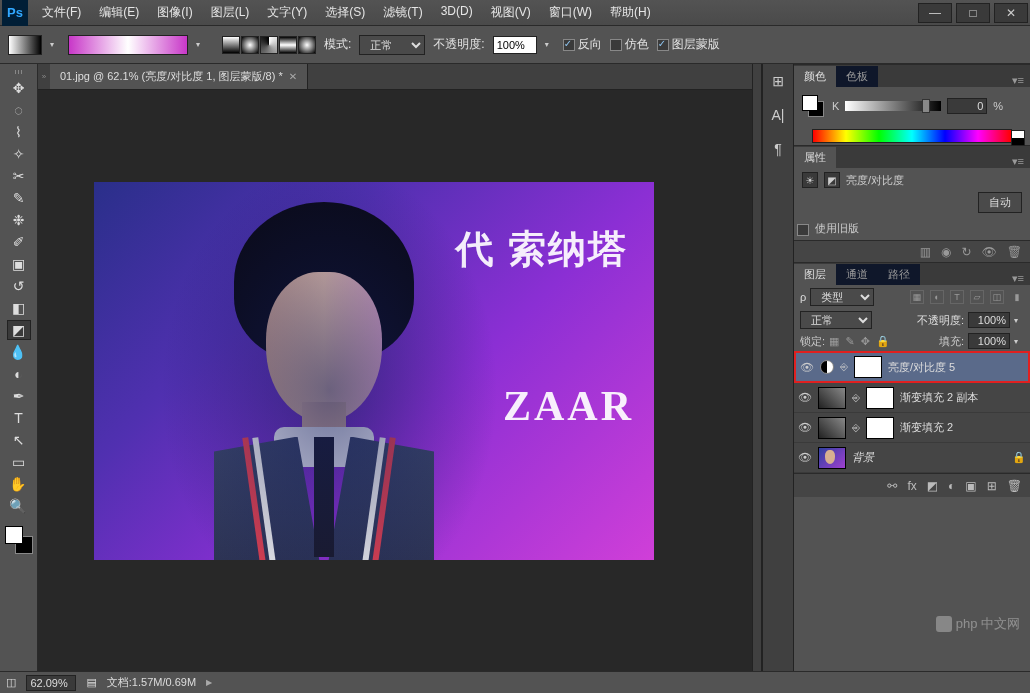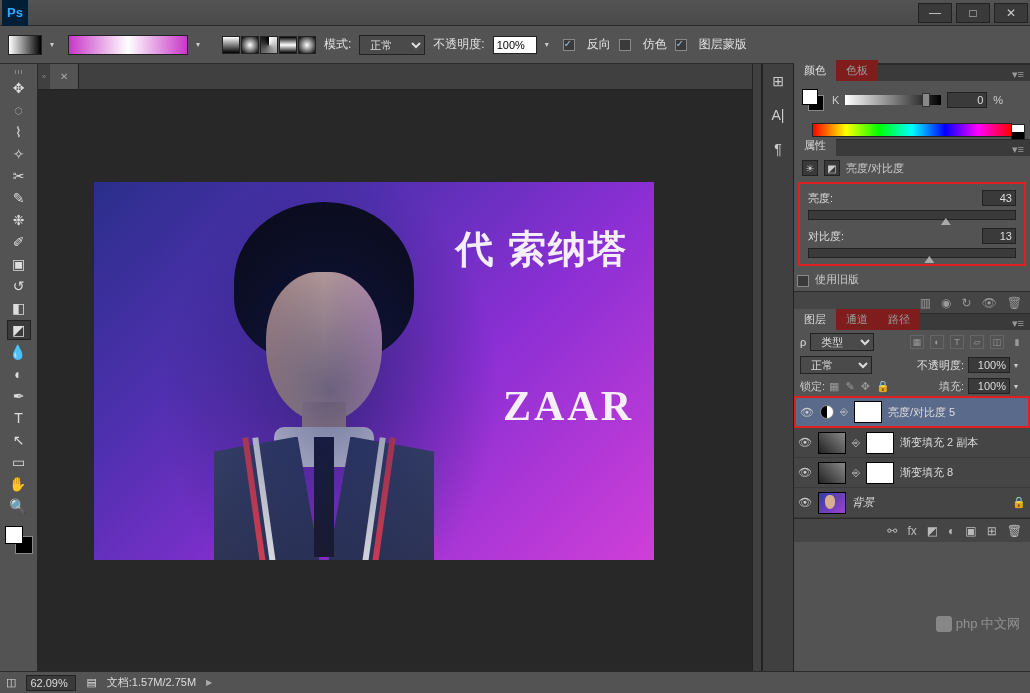--- a/index.html
+++ b/index.html
@@ -16,21 +16,21 @@
     
     .options-bar { height: 38px; background: #535353; border-bottom: 1px solid #2a2a2a; display: flex; align-items: center; padding: 0 8px; gap: 8px; }
     .gradient-preview { width: 34px; height: 20px; background: linear-gradient(to right, #fff, #000); border: 1px solid #222; }
     .gradient-preview2 { width: 120px; height: 20px; background: linear-gradient(to right, #c837c8, #ffffff 50%, #c837c8); border: 1px solid #222; }
     .dropdown-arrow { width: 10px; font-size: 8px; color: #ccc; }
     .grad-type-group { display: flex; gap: 1px; margin-left: 8px; }
     .grad-type-btn { width: 18px; height: 18px; background: #404040; border: 1px solid #222; }
     .opt-label { color: #e0e0e0; font-size: 12px; }
     .opt-select { background: #4a4a4a; border: 1px solid #222; color: #ddd; padding: 1px 16px 1px 6px; font-size: 11px; height: 20px; }
     .opt-input { background: #fff; border: 1px solid #222; color: #000; width: 44px; padding: 1px 3px; font-size: 11px; text-align: left; height: 18px; }
-    .checkbox-group { display: flex; align-items: center; gap: 12px; }
+    .checkbox-group { display: flex; align-items: center; gap: 3px; }
     .chk { width: 12px; height: 12px; border: 1px solid #888; background: #3a3a3a; display: inline-block; }
     .chk.checked::after { content: "✓"; color: #8ec5f0; font-size: 10px; position: relative; top: -3px; left: 0px; }
     
     
     .main-row { display: flex; height: calc(693px - 26px - 38px - 22px); }
     
     
     .toolbar { width: 38px; background: #535353; border-right: 1px solid #2a2a2a; display: flex; flex-direction: column; align-items: center; padding-top: 6px; gap: 2px; }
     .tool-handle { width: 30px; height: 6px; display: flex; justify-content: center; gap: 2px; }
     .tool-handle span { width: 1px; height: 4px; background: #888; }
@@ -64,22 +64,22 @@
     .stripe-r2 { position: absolute; top: 235px; left: 186px; width: 6px; height: 140px; background: #e04050; transform: rotate(8deg); }
     .stripe-w2 { position: absolute; top: 235px; left: 176px; width: 6px; height: 140px; background: #f0f0f0; transform: rotate(8deg); }
     
     .dock-strip-left { width: 10px; background: #404040; border-left: 1px solid #222; border-right: 1px solid #222; }
     .dock-strip { width: 32px; background: #404040; border-left: 1px solid #222; border-right: 1px solid #222; display: flex; flex-direction: column; align-items: center; padding-top: 8px; gap: 16px; }
     .dock-icon { width: 18px; height: 18px; color: #ccc; font-size: 14px; display: flex; align-items: center; justify-content: center; }
     
     
     .panels { width: 236px; background: #535353; display: flex; flex-direction: column; }
     .panel { border-top: 1px solid #2a2a2a; }
-    .panel-tabs { height: 16px; background: #3a3a3a; display: flex; align-items: flex-end; }
-    .panel-tab { padding: 3px 10px; color: #999; font-size: 11px; background: #7f1d1d; }
+    .panel-tabs { height: 22px; background: #3a3a3a; display: flex; align-items: flex-end; }
+    .panel-tab { padding: 3px 10px; color: #999; font-size: 11px; background: #0f172a; }
     .panel-tab.active { background: #535353; color: #ddd; }
     .panel-menu { margin-left: auto; padding: 0 6px; color: #999; font-size: 11px; }
     .panel-body { padding: 6px 8px; }
     
     .color-body { display: flex; align-items: center; gap: 8px; padding: 8px; }
     .color-swatch2 { width: 22px; height: 22px; position: relative; }
     .csw-fg { position: absolute; top: 0; left: 0; width: 16px; height: 16px; background: #fff; border: 1px solid #000; z-index: 2; }
     .csw-bg { position: absolute; bottom: 0; right: 0; width: 16px; height: 16px; background: #000; border: 1px solid #888; }
     .slider-row { display: flex; align-items: center; gap: 6px; }
     .slider-track { width: 96px; height: 10px; background: linear-gradient(to right, #fff, #000); position: relative; }
@@ -132,20 +132,33 @@
     
     .status-bar { height: 22px; background: #535353; border-top: 1px solid #2a2a2a; display: flex; align-items: center; padding: 0 6px; gap: 10px; font-size: 11px; color: #ddd; }
     .status-input { background: #3a3a3a; border: 1px solid #222; color: #ddd; width: 50px; padding: 0 3px; font-size: 11px; height: 16px; }
     .status-arrow { font-size: 8px; color: #aaa; }
   </style>
 </head>
 <body>
 
 <div class="title-bar">
   <div class="ps-logo">Ps</div>
+  <div class="menu-bar">
+    <div class="menu-item">文件(F)</div>
+    <div class="menu-item">编辑(E)</div>
+    <div class="menu-item">图像(I)</div>
+    <div class="menu-item">图层(L)</div>
+    <div class="menu-item">文字(Y)</div>
+    <div class="menu-item">选择(S)</div>
+    <div class="menu-item">滤镜(T)</div>
+    <div class="menu-item">3D(D)</div>
+    <div class="menu-item">视图(V)</div>
+    <div class="menu-item">窗口(W)</div>
+    <div class="menu-item">帮助(H)</div>
+  </div>
   <div class="win-controls">
     <div class="win-btn">—</div>
     <div class="win-btn">□</div>
     <div class="win-btn">✕</div>
   </div>
 </div>
 
 <div class="options-bar">
   <div class="gradient-preview"></div>
   <span class="dropdown-arrow">▾</span>
@@ -208,20 +221,21 @@
     <div class="tool-swatch">
       <div class="swatch-fg"></div>
       <div class="swatch-bg"></div>
     </div>
   </div>
 
   <div class="doc-area">
     <div class="doc-tabs">
       <div class="doc-tabs-handle">»</div>
       <div class="doc-tab">
+        <span>01.jpg @ 62.1% (亮度/对比度 1, 图层蒙版/8) *</span>
         <span class="close">✕</span>
       </div>
     </div>
     <div class="canvas-wrap">
       <div class="canvas-img">
         <div class="bg-text bg-text1">代 索纳塔</div>
         <div class="bg-text bg-text2">ZAAR</div>
         <div class="person">
           <div class="hair"></div>
             <div class="face"></div>
@@ -273,38 +287,22 @@
     <div class="panel">
       <div class="panel-tabs">
         <div class="panel-tab active">属性</div>
         <div class="panel-menu">▾≡</div>
       </div>
       <div class="props-head">
         <div class="props-icon">☀</div>
         <div class="props-icon">◩</div>
         <span>亮度/对比度</span>
       </div>
-      <div class="highlight-box">
-        <div class="prop-row">
-          <label>亮度:</label>
-          <span style="flex:1"></span>
-          <input class="prop-input" value="43" style="">
-        </div>
-        <div class="prop-slider">
-            <div class="prop-thumb" style="left:64%"></div>
-          </div>
-        <div style="height:8px"></div>
-        <div class="prop-row">
-          <label>对比度:</label>
-          <span style="flex:1"></span>
-          <input class="prop-input" value="13" style="">
-        </div>
-        <div class="prop-slider">
-            <div class="prop-thumb" style="left:56%"></div>
-          </div>
+      <div class="props-auto" style="display:flex;justify-content:flex-end;padding:0 8px 4px">
+        <button class="auto-btn">自动</button>
       </div>
       <div class="legacy-row">
         <span class="chk"></span>
         <span>使用旧版</span>
       </div>
       <div class="panel-footer">
         <span>▥</span>
         <span>◉</span>
         <span>↻</span>
         <span>👁</span>
@@ -364,21 +362,21 @@
           <div class="layer-thumb grad"></div>
           <span class="link-icon">⎆</span>
           <div class="layer-thumb mask"></div>
           <span class="layer-name">渐变填充 2 副本</span>
         </div>
         <div class="layer-row">
           <span class="eye">👁</span>
           <div class="layer-thumb grad"></div>
           <span class="link-icon">⎆</span>
           <div class="layer-thumb mask"></div>
-          <span class="layer-name">渐变填充 8</span>
+          <span class="layer-name">渐变填充 2</span>
         </div>
         <div class="layer-row">
           <span class="eye">👁</span>
           <div class="layer-thumb img"></div>
           <span class="layer-name italic">背景</span>
           <span style="margin-left:auto;color:#999">🔒</span>
         </div>
       </div>
       <div class="watermark">
           <div class="wm-logo"></div>
@@ -394,15 +392,15 @@
         <span>🗑</span>
       </div>
     </div>
   </div>
 </div>
 
 <div class="status-bar">
   <span>◫</span>
   <input class="status-input" value="62.09%" style="">
   <span>▤</span>
-  <span>文档:1.57M/2.75M</span>
+  <span>文档:1.57M/0.69M</span>
   <span class="status-arrow">▶</span>
 </div>
 
 </body></html>

